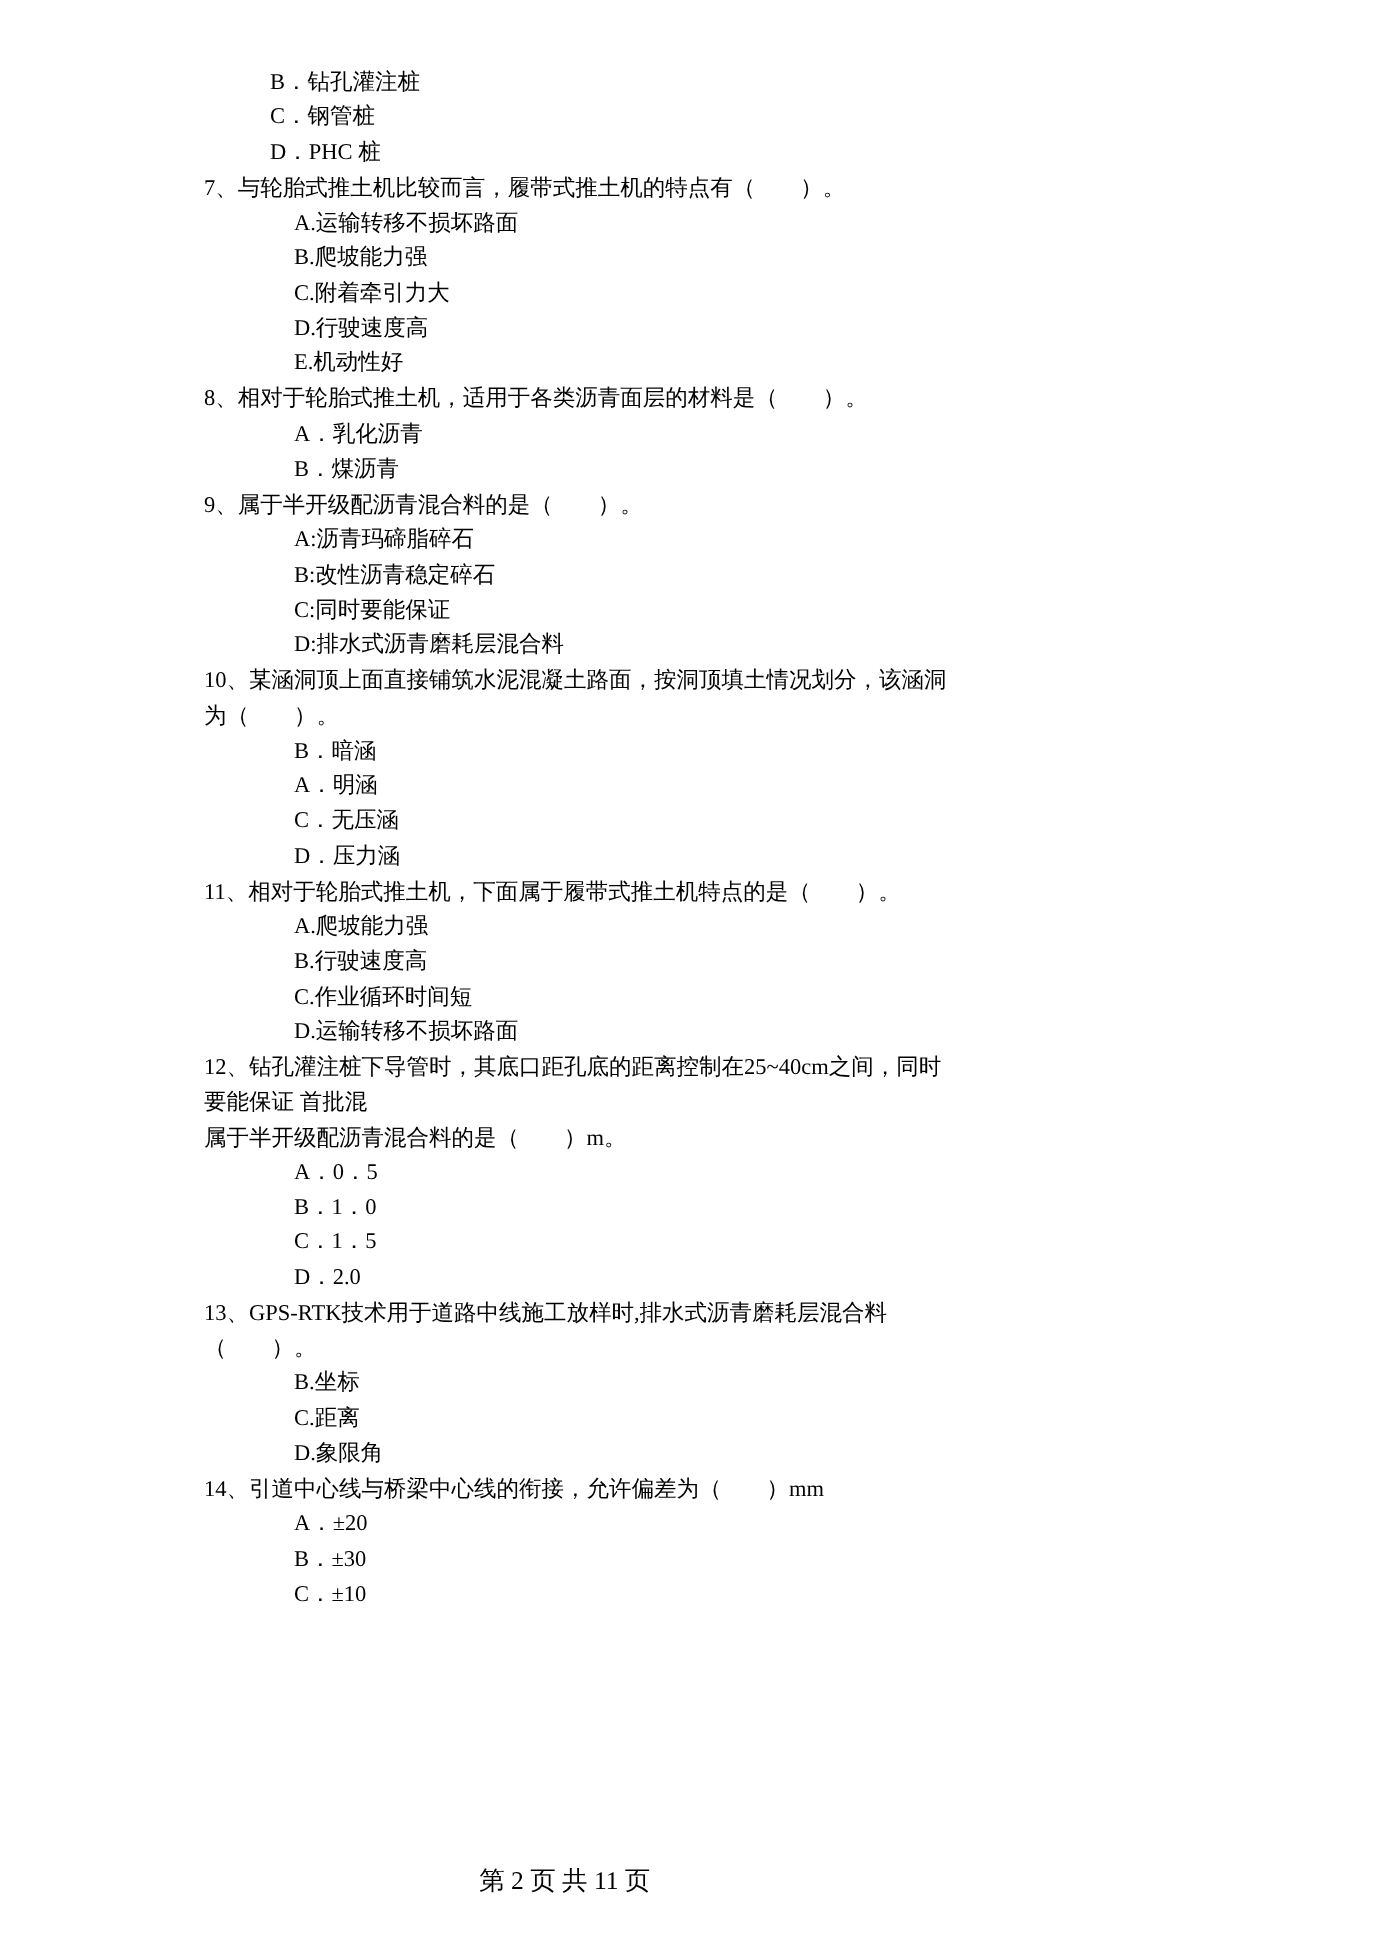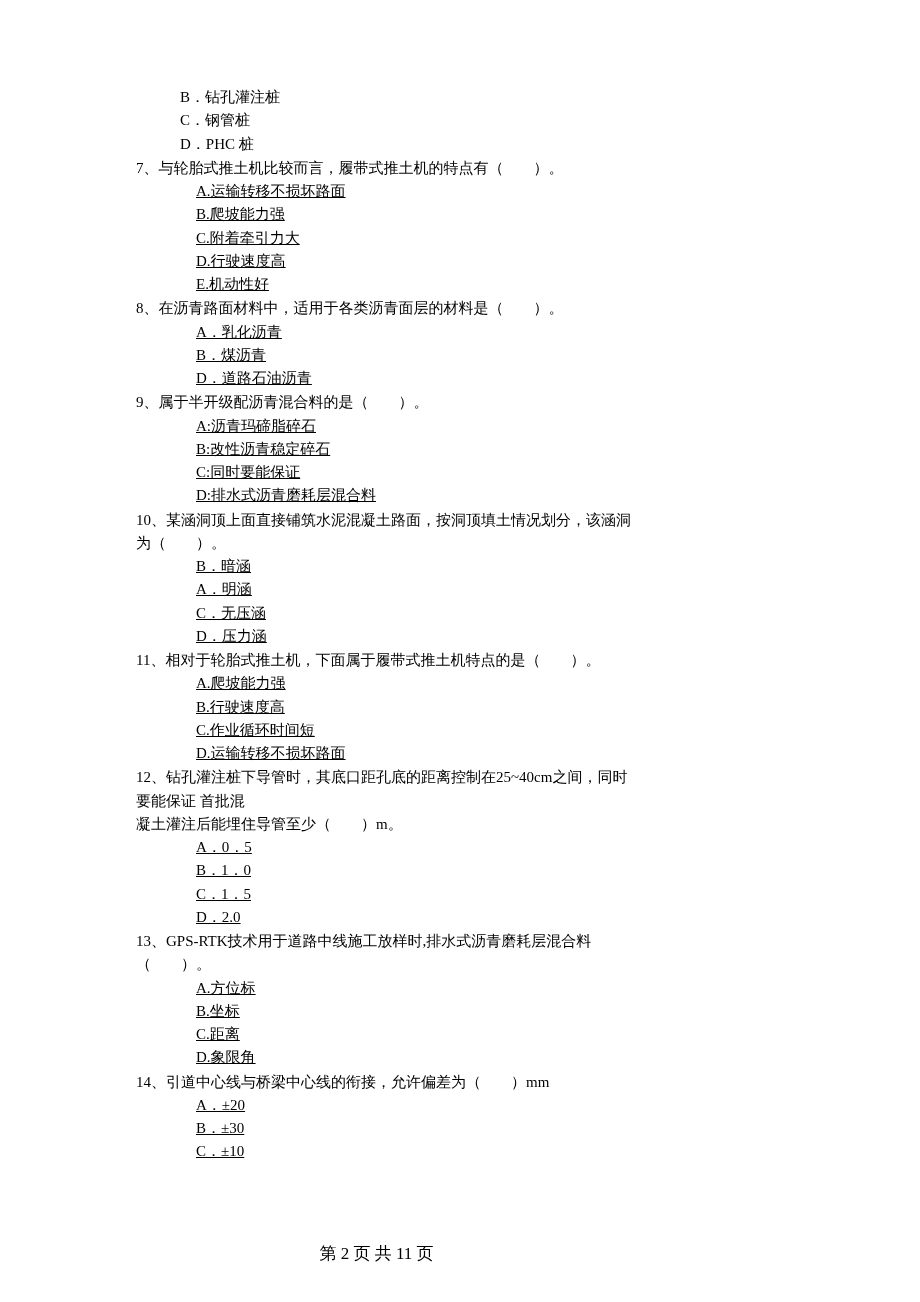--- a/index.html
+++ b/index.html
@@ -8,36 +8,35 @@
     background: #fff;
     font-family: "SimSun", "宋体", serif;
     font-size: 15px;
     color: #000;
     line-height: 1.55;
   }
   .page {
     width: 753px;
     min-height: 1302px;
     box-sizing: border-box;
-    padding: 86px 120px 40px 120px;
+    padding: 44px 120px 40px 120px;
     position: relative;
   }
   .orphan-options .opt {
     padding-left: 60px;
   }
   .question {
     margin-top: 1px;
     margin-left: 16px;
   }
   .qstem {
     text-indent: 0;
   }
   .options .opt {
     padding-left: 60px;
-    text-decoration: underline;
   }
   .footer {
     position: absolute;
     bottom: 35px;
     left: 0;
     width: 100%;
     text-align: center;
     font-size: 17px;
   }
 </style>
@@ -60,26 +59,25 @@
       <div class="opt">A.运输转移不损坏路面</div>
       <div class="opt">B.爬坡能力强</div>
       <div class="opt">C.附着牵引力大</div>
       <div class="opt">D.行驶速度高</div>
       <div class="opt">E.机动性好</div>
     </div>
   </div>
 
   <div class="question">
     <div class="qstem">
-      <span>8、</span><span>在沥青路面材料中，适用于各类沥青面层的材料是（　　）。</span>
+      <span>8、</span><span>相对于轮胎式推土机，适用于各类沥青面层的材料是（　　）。</span>
     </div>
     <div class="options">
       <div class="opt">A．乳化沥青</div>
       <div class="opt">B．煤沥青</div>
-      <div class="opt">D．道路石油沥青</div>
     </div>
   </div>
 
   <div class="question">
     <div class="qstem">
       <span>9、</span><span>属于半开级配沥青混合料的是（　　）。</span>
     </div>
     <div class="options">
       <div class="opt">A:沥青玛碲脂碎石</div>
       <div class="opt">B:改性沥青稳定碎石</div>
@@ -110,36 +108,35 @@
       <div class="opt">C.作业循环时间短</div>
       <div class="opt">D.运输转移不损坏路面</div>
     </div>
   </div>
 
   <div class="question">
     <div class="qstem">
       <span>12、</span><span>钻孔灌注桩下导管时，其底口距孔底的距离控制在25~40cm之间，同时要能保证 首批混</span>
     </div>
     <div class="qstem">
-      <span>凝土灌注后能埋住导管至少（　　）m。</span>
+      <span>属于半开级配沥青混合料的是（　　）m。</span>
     </div>
     <div class="options">
       <div class="opt">A．0．5</div>
       <div class="opt">B．1．0</div>
       <div class="opt">C．1．5</div>
       <div class="opt">D．2.0</div>
     </div>
   </div>
 
   <div class="question">
     <div class="qstem">
       <span>13、</span><span>GPS-RTK技术用于道路中线施工放样时,排水式沥青磨耗层混合料（　　）。</span>
     </div>
     <div class="options">
-      <div class="opt">A.方位标</div>
       <div class="opt">B.坐标</div>
       <div class="opt">C.距离</div>
       <div class="opt">D.象限角</div>
     </div>
   </div>
 
   <div class="question">
     <div class="qstem">
       <span>14、</span><span>引道中心线与桥梁中心线的衔接，允许偏差为（　　）mm</span>
     </div>

